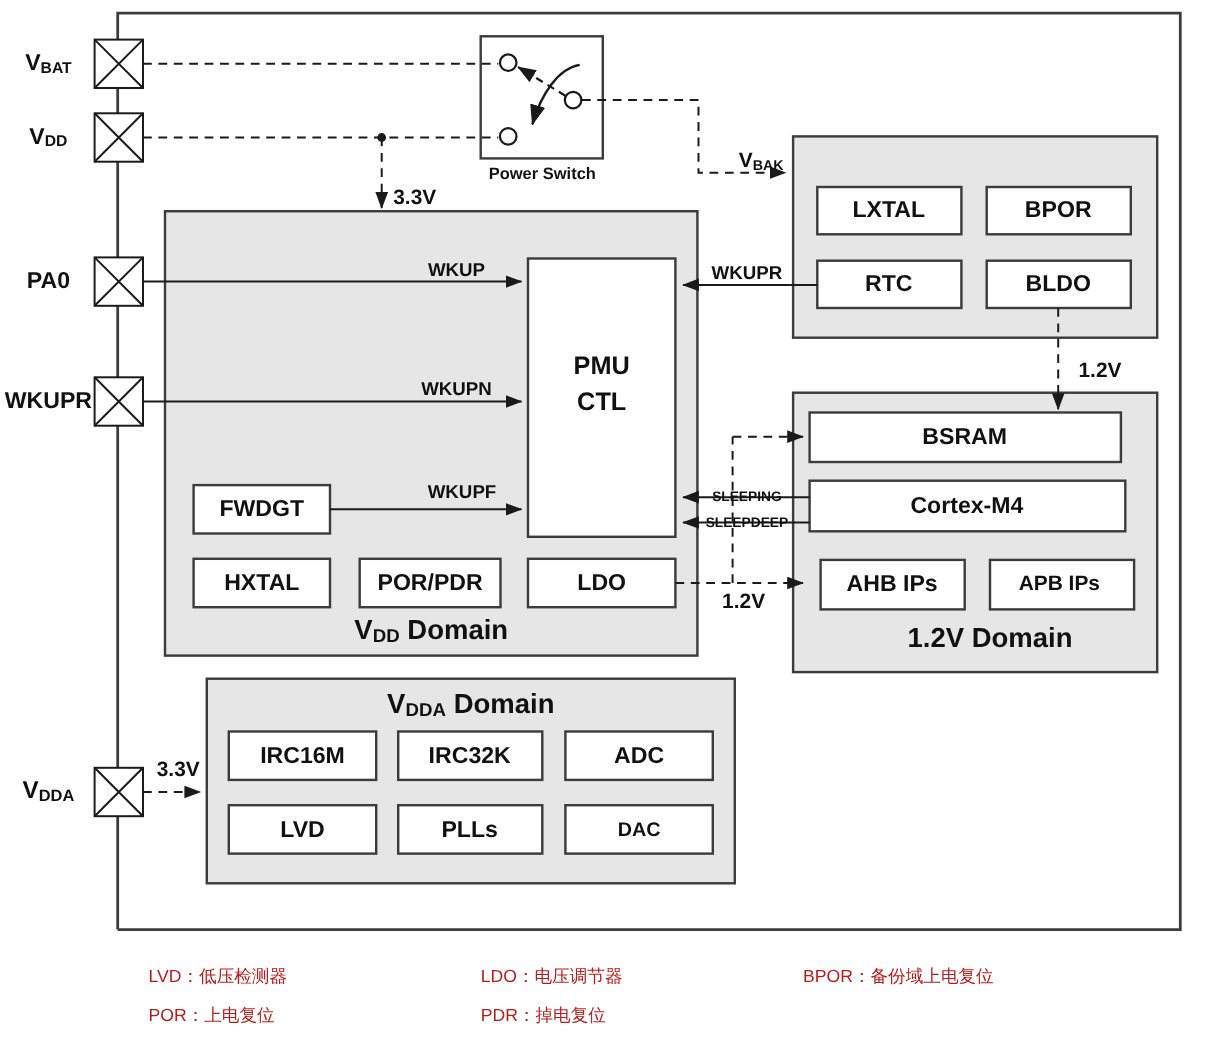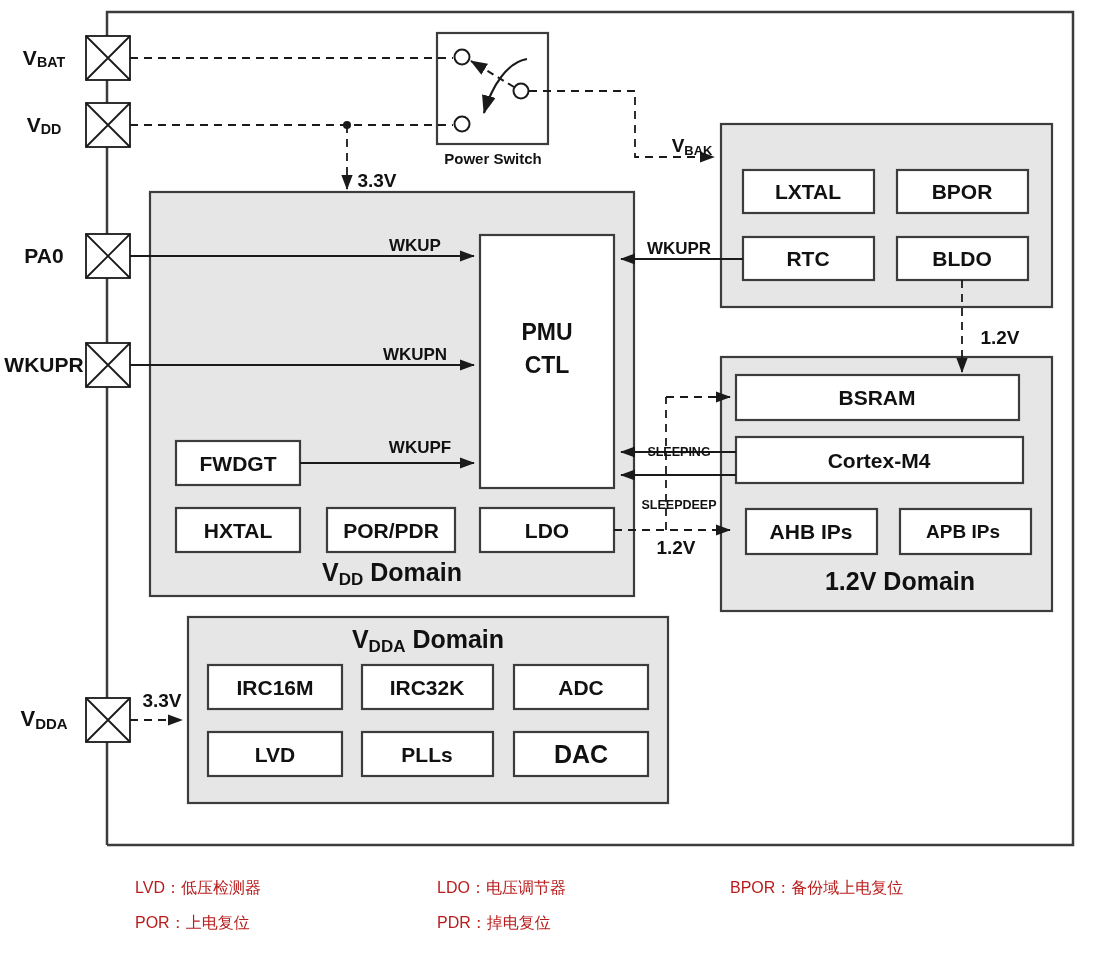--- a/index.html
+++ b/index.html
@@ -151,21 +151,21 @@
 
   <div class="lbl ctr" style="left:676px;top:547px;font-size:19px;">1.2V</div>
 
   <div class="lbl ctr" style="left:162px;top:700px;font-size:19px;">3.3V</div>
 
   <div class="lbl ctr" style="left:415px;top:245px;font-size:17px;">WKUP</div>
   <div class="lbl ctr" style="left:415px;top:354px;font-size:17px;">WKUPN</div>
   <div class="lbl ctr" style="left:420px;top:447px;font-size:17px;">WKUPF</div>
   <div class="lbl ctr" style="left:679px;top:248px;font-size:17px;">WKUPR</div>
   <div class="lbl ctr" style="left:679px;top:452px;font-size:12.5px;">SLEEPING</div>
-  <div class="lbl ctr" style="left:679px;top:475px;font-size:12.5px;margin-top:30px;">SLEEPDEEP</div>
+  <div class="lbl ctr" style="left:679px;top:475px;font-size:12.5px;">SLEEPDEEP</div>
 
   <div class="lbl ctr" style="left:547px;top:349px;font-size:23px;text-align:center;">
     <div>PMU</div>
     <div style="margin-top:10px;">CTL</div>
   </div>
   <div class="lbl ctr" style="left:238px;top:463px;font-size:21px;">FWDGT</div>
   <div class="lbl ctr" style="left:238px;top:530px;font-size:21px;">HXTAL</div>
   <div class="lbl ctr" style="left:391px;top:530px;font-size:21px;">POR/PDR</div>
   <div class="lbl ctr" style="left:547px;top:530px;font-size:21px;">LDO</div>
   <div class="lbl ctr" style="left:392px;top:574px;font-size:25px;"><span>V</span><span class="sub">DD</span><span> Domain</span></div>
@@ -180,21 +180,21 @@
   <div class="lbl ctr" style="left:811px;top:531px;font-size:21px;">AHB IPs</div>
   <div class="lbl ctr" style="left:963px;top:531px;font-size:19px;">APB IPs</div>
   <div class="lbl ctr" style="left:900px;top:581px;font-size:25px;">1.2V Domain</div>
 
   <div class="lbl ctr" style="left:428px;top:641px;font-size:25px;"><span>V</span><span class="sub">DDA</span><span> Domain</span></div>
   <div class="lbl ctr" style="left:275px;top:687px;font-size:21px;">IRC16M</div>
   <div class="lbl ctr" style="left:427px;top:687px;font-size:21px;">IRC32K</div>
   <div class="lbl ctr" style="left:581px;top:687px;font-size:21px;">ADC</div>
   <div class="lbl ctr" style="left:275px;top:754px;font-size:21px;">LVD</div>
   <div class="lbl ctr" style="left:427px;top:754px;font-size:21px;">PLLs</div>
-  <div class="lbl ctr" style="left:581px;top:754px;font-size:25px;">DAC</div>
+  <div class="lbl ctr" style="left:581px;top:754px;font-size:18px;">DAC</div>
 
   <div class="legend" style="left:135px;top:878px;">
     <span class="en">LVD</span><span>：</span><span>低压检测器</span>
   </div>
   <div class="legend" style="left:135px;top:913px;">
     <span class="en">POR</span><span>：</span><span>上电复位</span>
   </div>
   <div class="legend" style="left:437px;top:878px;">
     <span class="en">LDO</span><span>：</span><span>电压调节器</span>
   </div>

